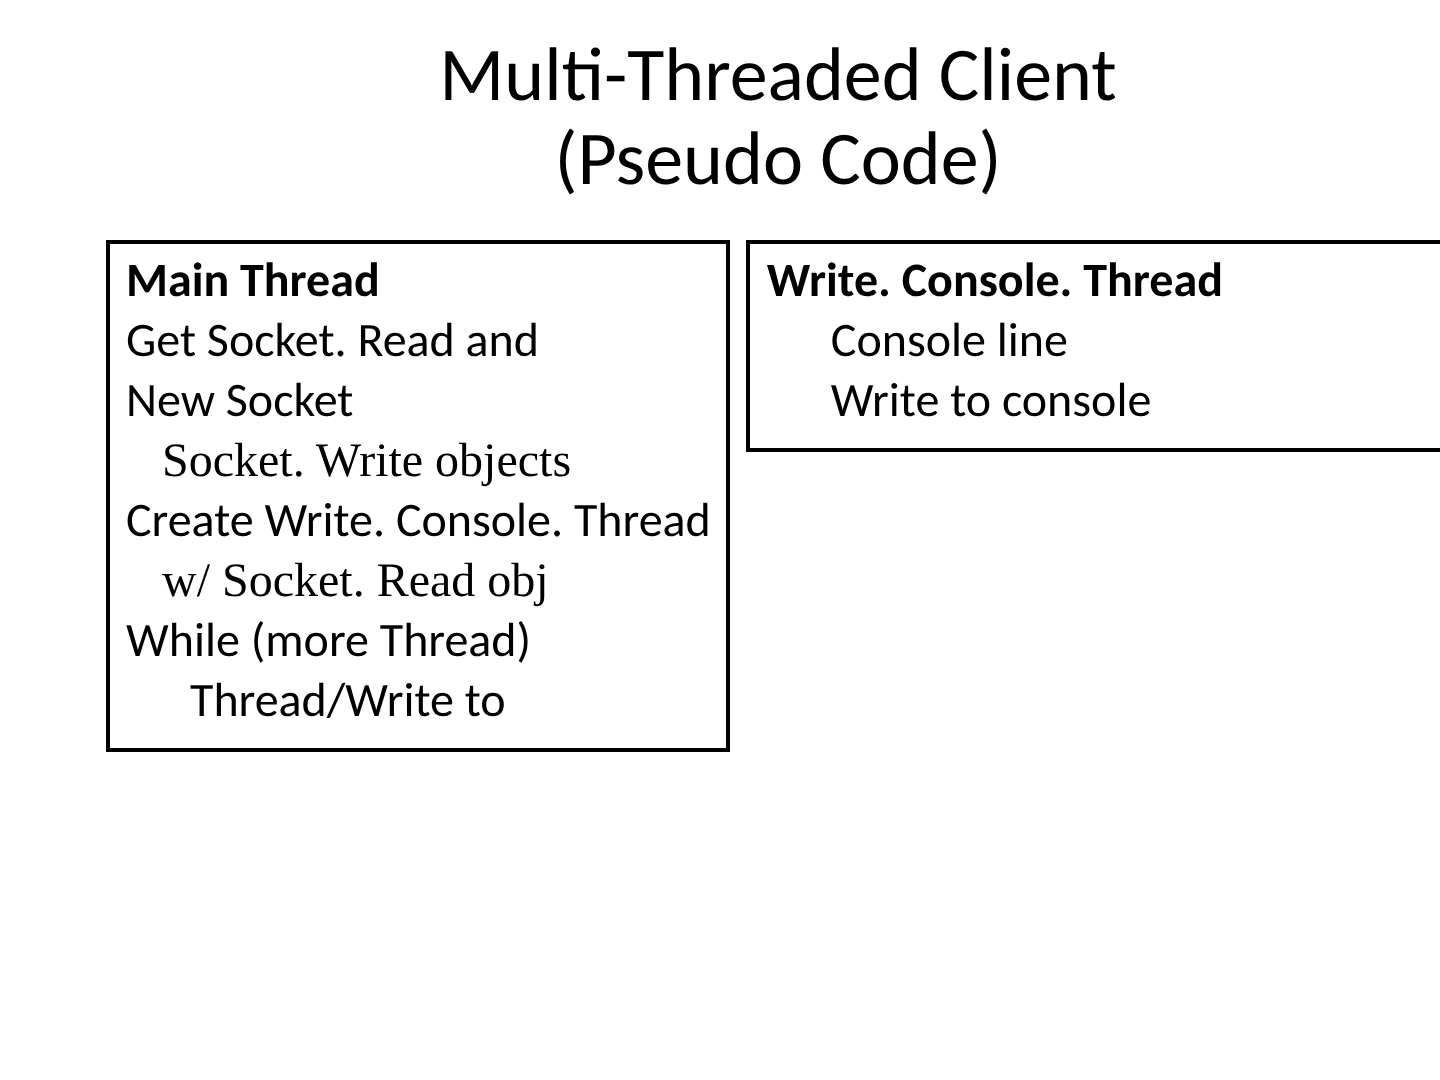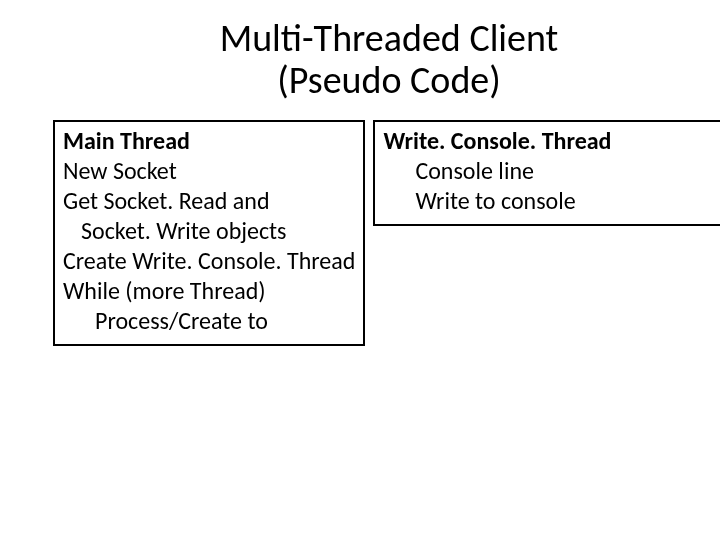--- a/index.html
+++ b/index.html
@@ -42,43 +42,44 @@
     width: 346px;
   }
   .box-right {
     flex: 0 0 auto;
     width: 402px;
     align-self: flex-start;
   }
   .hdr {
     font-weight: 700;
   }
-  .ind1 { padding-left: 18px; }
+  .ind1 { padding-left: 18px; font-family: Liberation Serif, serif; }
   .ind2 { padding-left: 32px; }
   .line { white-space: nowrap; }
 </style>
 </head>
 <body>
 
 <div class="slide">
   <h1 class="title">
     <span>Multi-Threaded Client</span><br>
     <span>(Pseudo Code)</span>
   </h1>
 
   <div class="cols">
 
     <div class="box box-left">
       <div class="hdr line">Main Thread</div>
+      <div class="line">Get Socket. Read and</div>
       <div class="line">New Socket</div>
-      <div class="line">Get Socket. Read and</div>
       <div class="line ind1">Socket. Write objects</div>
       <div class="line">Create Write. Console. Thread</div>
+      <div class="line ind1">w/ Socket. Read obj</div>
       <div class="line">While (more Thread)</div>
-      <div class="line ind2">Process/Create to</div>
+      <div class="line ind2">Thread/Write to</div>
     </div>
 
     <div class="box box-right">
       <div class="hdr line">Write. Console. Thread</div>
       <div class="line ind2">Console line</div>
       <div class="line ind2">Write to console</div>
     </div>
 
   </div>
 </div>

